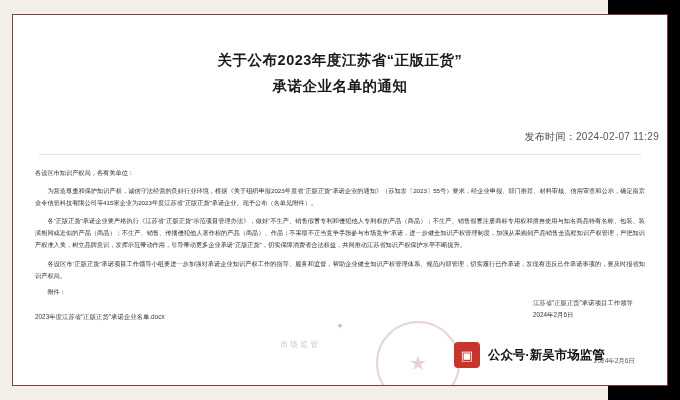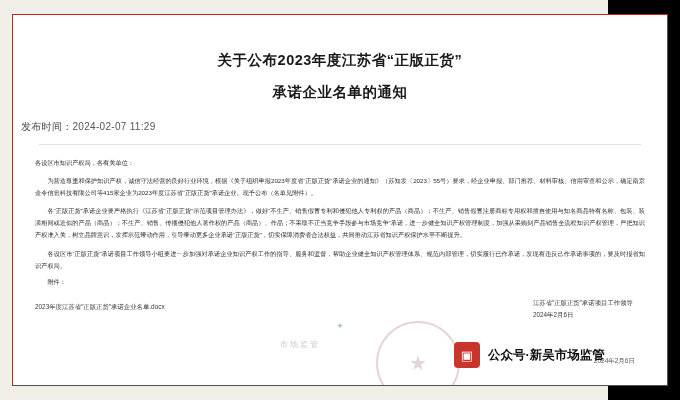--- a/index.html
+++ b/index.html
@@ -42,27 +42,27 @@
     text-align: center;
     color: #1a1a1a;
     font-weight: bold;
     font-size: 14.5px;
     letter-spacing: 0.5px;
     line-height: 1.55;
     margin-top: 28px;
   }
   .title .line2 {
     display: block;
-    margin-top: 10px;
+    margin-top: 4px;
   }
   .pubtime {
-    text-align: left;
+    text-align: right;
     color: #4a4a4a;
     font-size: 10px;
-    margin-top: 16px;
+    margin-top: 32px;
     letter-spacing: 0.3px;
   }
   .pubtime .val {
     color: #555;
   }
   .rule {
     margin: 10px 18px 0 18px;
     border-top: 1px solid #e3e3e3;
   }
   .body-text {

